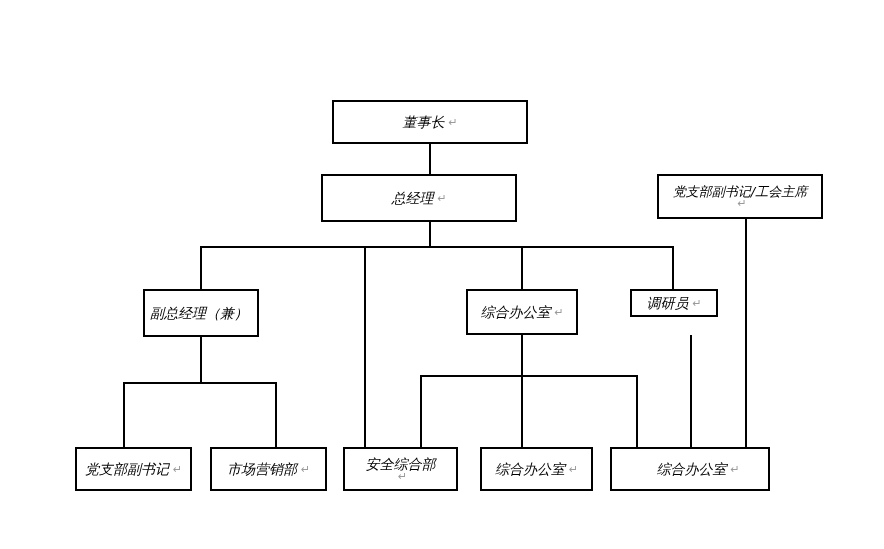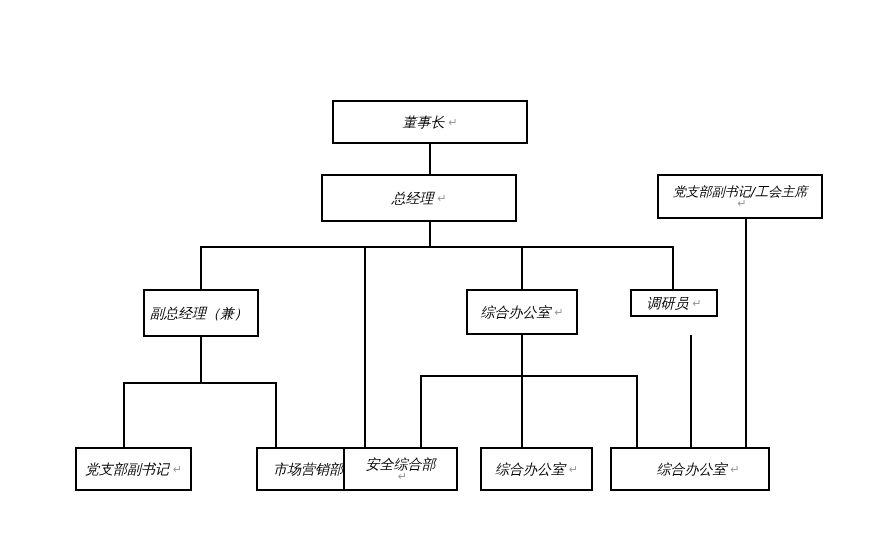--- a/index.html
+++ b/index.html
@@ -115,21 +115,21 @@
   <div class="node" id="n-researcher" style="left: 630px; top: 289px; width: 88px; height: 28px; border-color: rgb(0, 0, 0); background: rgb(255, 255, 255); color: rgb(0, 0, 0);">
     <span class="label">调研员</span>
       <span class="pilcrow" style="color: rgb(154, 154, 154);">↵</span>
   </div>
 
   <div class="node" id="n-trade" style="left: 75px; top: 447px; width: 117px; height: 44px; border-color: rgb(0, 0, 0); background: rgb(255, 255, 255); color: rgb(0, 0, 0);">
     <span class="label">党支部副书记</span>
       <span class="pilcrow" style="color: rgb(154, 154, 154);">↵</span>
   </div>
 
-  <div class="node" id="n-marketing" style="left: 210px; top: 447px; width: 117px; height: 44px; border-color: rgb(0, 0, 0); background: rgb(255, 255, 255); color: rgb(0, 0, 0); margin-left: 46px;">
+  <div class="node" id="n-marketing" style="left: 210px; top: 447px; width: 117px; height: 44px; border-color: rgb(0, 0, 0); background: rgb(255, 255, 255); color: rgb(0, 0, 0);">
     <span class="label">市场营销部</span>
       <span class="pilcrow" style="color: rgb(154, 154, 154);">↵</span>
   </div>
 
   <div class="node" id="n-safety" style="left: 343px; top: 447px; width: 115px; height: 44px; border-color: rgb(0, 0, 0); background: rgb(255, 255, 255); color: rgb(0, 0, 0); flex-direction: column;">
     <span class="label">安全综合部</span>
       <span class="pilcrow" style="color: rgb(154, 154, 154);">↵</span>
   </div>
 
   <div class="node" id="n-finance" style="left: 480px; top: 447px; width: 113px; height: 44px; border-color: rgb(0, 0, 0); background: rgb(255, 255, 255); color: rgb(0, 0, 0);">

